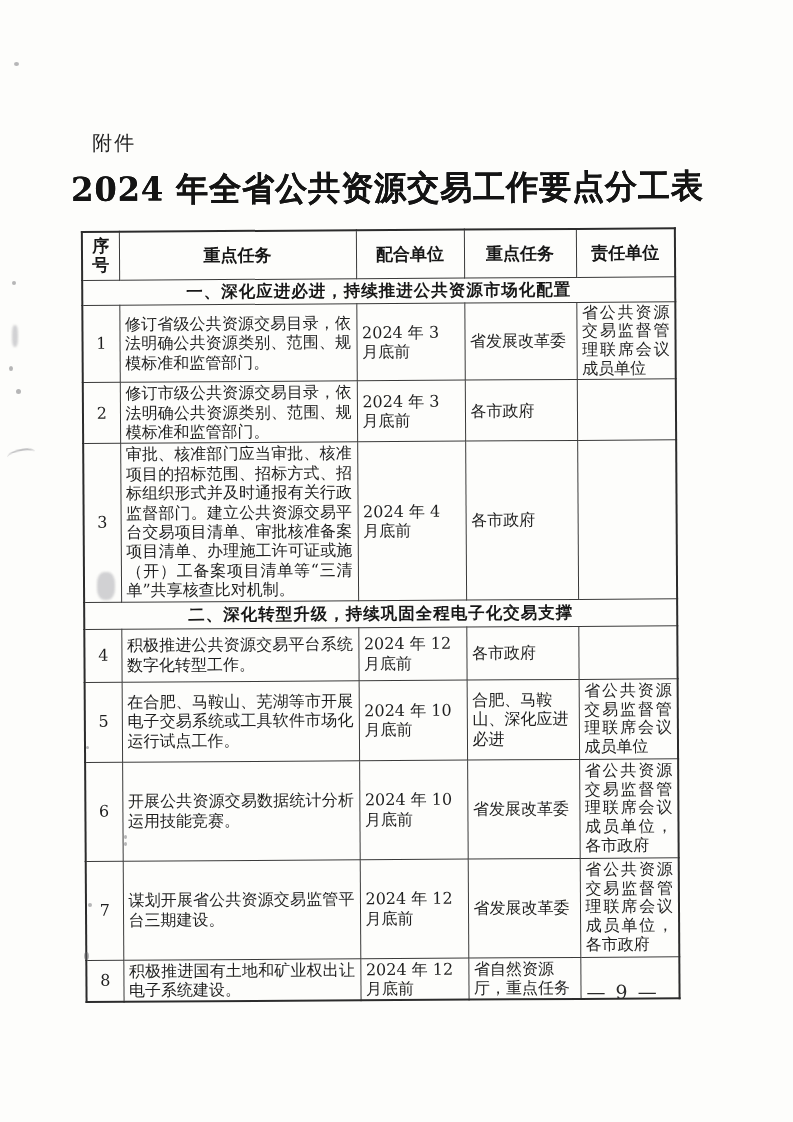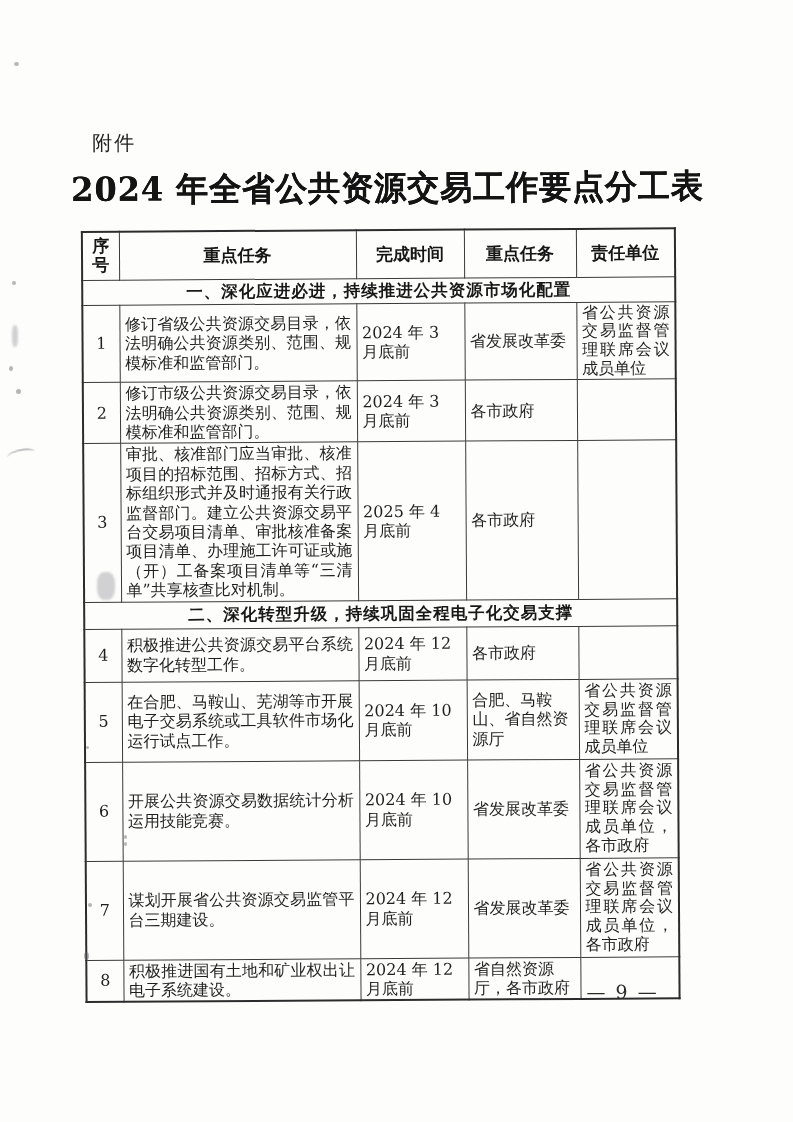--- a/index.html
+++ b/index.html
@@ -85,21 +85,21 @@
         <col style="width:37px">
           <col style="width:237px">
           <col style="width:108px">
           <col style="width:112px">
           <col style="width:99px">
       </colgroup>
       <thead>
         <tr style="height:36px">
           <th>序号</th>
           <th>重点任务</th>
-          <th>完成时间</th>
+          <th>配合单位</th>
           <th>重点任务</th>
           <th>责任单位</th>
         </tr>
       </thead>
       <tbody>
         <tr class="banner-row" style="height:25px">
           <td colspan="5">一、深化应进必进，持续推进公共资源市场化配置</td>
         </tr>
 
         <tr style="height:73px">
@@ -114,42 +114,42 @@
           <td class="c-no">2</td>
           <td class="c-task">修订市级公共资源交易目录，依法明确公共资源类别、范围、规模标准和监管部门。</td>
           <td class="c-time">2024 年 3 月底前</td>
           <td class="c-resp">各市政府</td>
           <td class="c-coop"></td>
         </tr>
 
         <tr style="height:156px">
           <td class="c-no">3</td>
           <td class="c-task">审批、核准部门应当审批、核准项目的招标范围、招标方式、招标组织形式并及时通报有关行政监督部门。建立公共资源交易平台交易项目清单、审批核准备案项目清单、办理施工许可证或施（开）工备案项目清单等“三清单”共享核查比对机制。</td>
-          <td class="c-time">2025 年 4 月底前</td>
+          <td class="c-time">2024 年 4 月底前</td>
           <td class="c-resp">各市政府</td>
           <td class="c-coop"></td>
         </tr>
 
         <tr class="banner-row" style="height:27px">
           <td colspan="5">二、深化转型升级，持续巩固全程电子化交易支撑</td>
         </tr>
 
         <tr style="height:53px">
           <td class="c-no">4</td>
           <td class="c-task">积极推进公共资源交易平台系统数字化转型工作。</td>
           <td class="c-time">2024 年 12 月底前</td>
           <td class="c-resp">各市政府</td>
           <td class="c-coop"></td>
         </tr>
 
         <tr style="height:80px">
           <td class="c-no">5</td>
           <td class="c-task">在合肥、马鞍山、芜湖等市开展电子交易系统或工具软件市场化运行试点工作。</td>
           <td class="c-time">2024 年 10 月底前</td>
-          <td class="c-resp">合肥、马鞍山、省自然资源厅</td>
+          <td class="c-resp">合肥、马鞍山、深化应进必进</td>
           <td class="c-coop">省公共资源交易监督管理联席会议成员单位</td>
         </tr>
 
         <tr style="height:99px">
           <td class="c-no">6</td>
           <td class="c-task">开展公共资源交易数据统计分析运用技能竞赛。</td>
           <td class="c-time">2024 年 10 月底前</td>
           <td class="c-resp">省发展改革委</td>
           <td class="c-coop">省公共资源交易监督管理联席会议成员单位，各市政府</td>
         </tr>
@@ -159,21 +159,21 @@
           <td class="c-task">谋划开展省公共资源交易监管平台三期建设。</td>
           <td class="c-time">2024 年 12 月底前</td>
           <td class="c-resp">省发展改革委</td>
           <td class="c-coop">省公共资源交易监督管理联席会议成员单位，各市政府</td>
         </tr>
 
         <tr style="height:41px">
           <td class="c-no">8</td>
           <td class="c-task">积极推进国有土地和矿业权出让电子系统建设。</td>
           <td class="c-time">2024 年 12 月底前</td>
-          <td class="c-resp">省自然资源厅，各市政府</td>
+          <td class="c-resp">省自然资源厅，重点任务</td>
           <td class="c-coop"></td>
         </tr>
       </tbody>
     </table>
 
     <div class="footer-page">— 9 —</div>
   </div>
 
   <div class="speck" style="left:14px;top:62px;width:5px;height:4px;"></div>
   <div class="speck" style="left:12px;top:281px;width:4px;height:4px;"></div>

